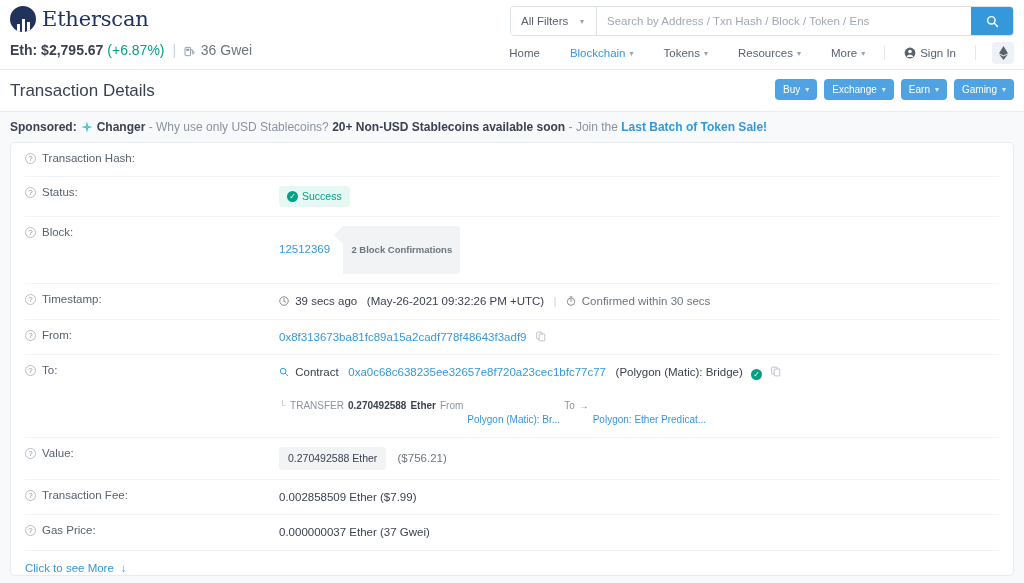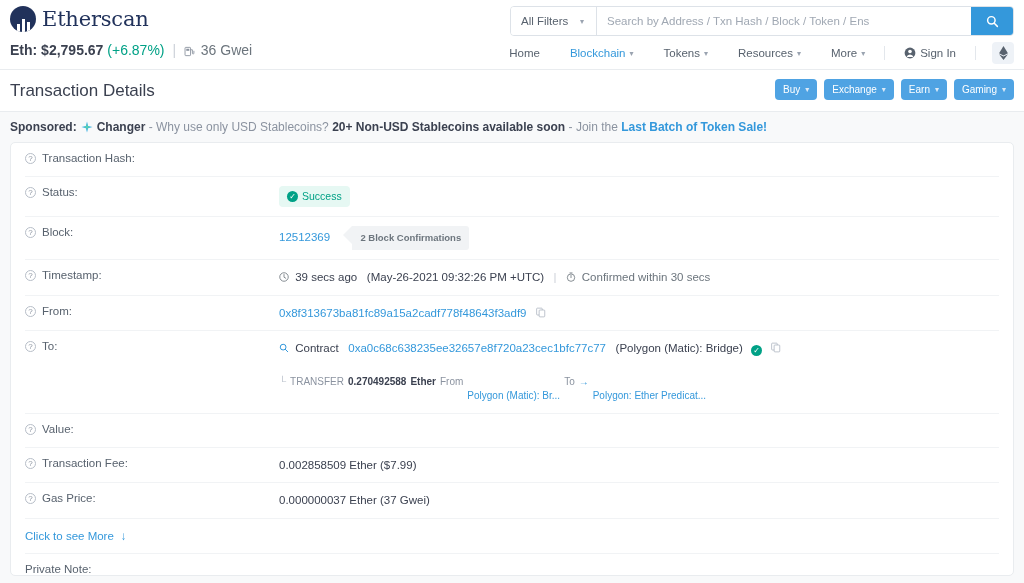--- a/index.html
+++ b/index.html
@@ -190,22 +190,22 @@
     display: inline-flex; align-items: center; gap: 4px;
     background: #e6f8f3; color: #00a186;
     font-size: 10.5px; padding: 3px 8px; border-radius: 4px;
   }
   .chk {
     width: 11px; height: 11px; border-radius: 50%; background: #00a186;
     color: #fff; font-size: 8px; line-height: 11px; text-align: center;
   }
   .conf {
     display: inline-block; background: #f1f3f5; color: #6c757d;
-    font-size: 9.5px; font-weight: bold; padding: 5px 8px;
-    border-radius: 0 3px 3px 0; margin-left: 19px;
+    font-size: 9.5px; font-weight: bold; padding: 17px 8px;
+    border-radius: 0 3px 3px 0; margin-left: 10px;
     position: relative;
   }
   .conf::before {
     content: ""; position: absolute; left: -9px; top: 0;
     border: 9px solid transparent; border-left-width: 9px;
     border-right: 0; border-left-color: #f1f3f5;
     transform: scaleX(-1); border-top-width: 9px; border-bottom-width: 9px;
   }
   .copy {
     display: inline-block; width: 10px; height: 11px; margin-left: 6px;
@@ -458,20 +458,24 @@
           <a href="#" class="lnk">Polygon: Ether Predicat...</a>
         </div>
       </div>
     </div>
 
     <div class="row">
       <div class="lbl">
         <span class="q">?</span>
         <span>Value:</span>
       </div>
+      <div class="val">
+        <span class="valchip">0.270492588 Ether</span>
+        <span style="margin-left:8px" class="muted">($756.21)</span>
+      </div>
     </div>
 
     <div class="row">
       <div class="lbl">
         <span class="q">?</span>
         <span>Transaction Fee:</span>
       </div>
       <div class="val">0.002858509 Ether ($7.99)</div>
     </div>
 

